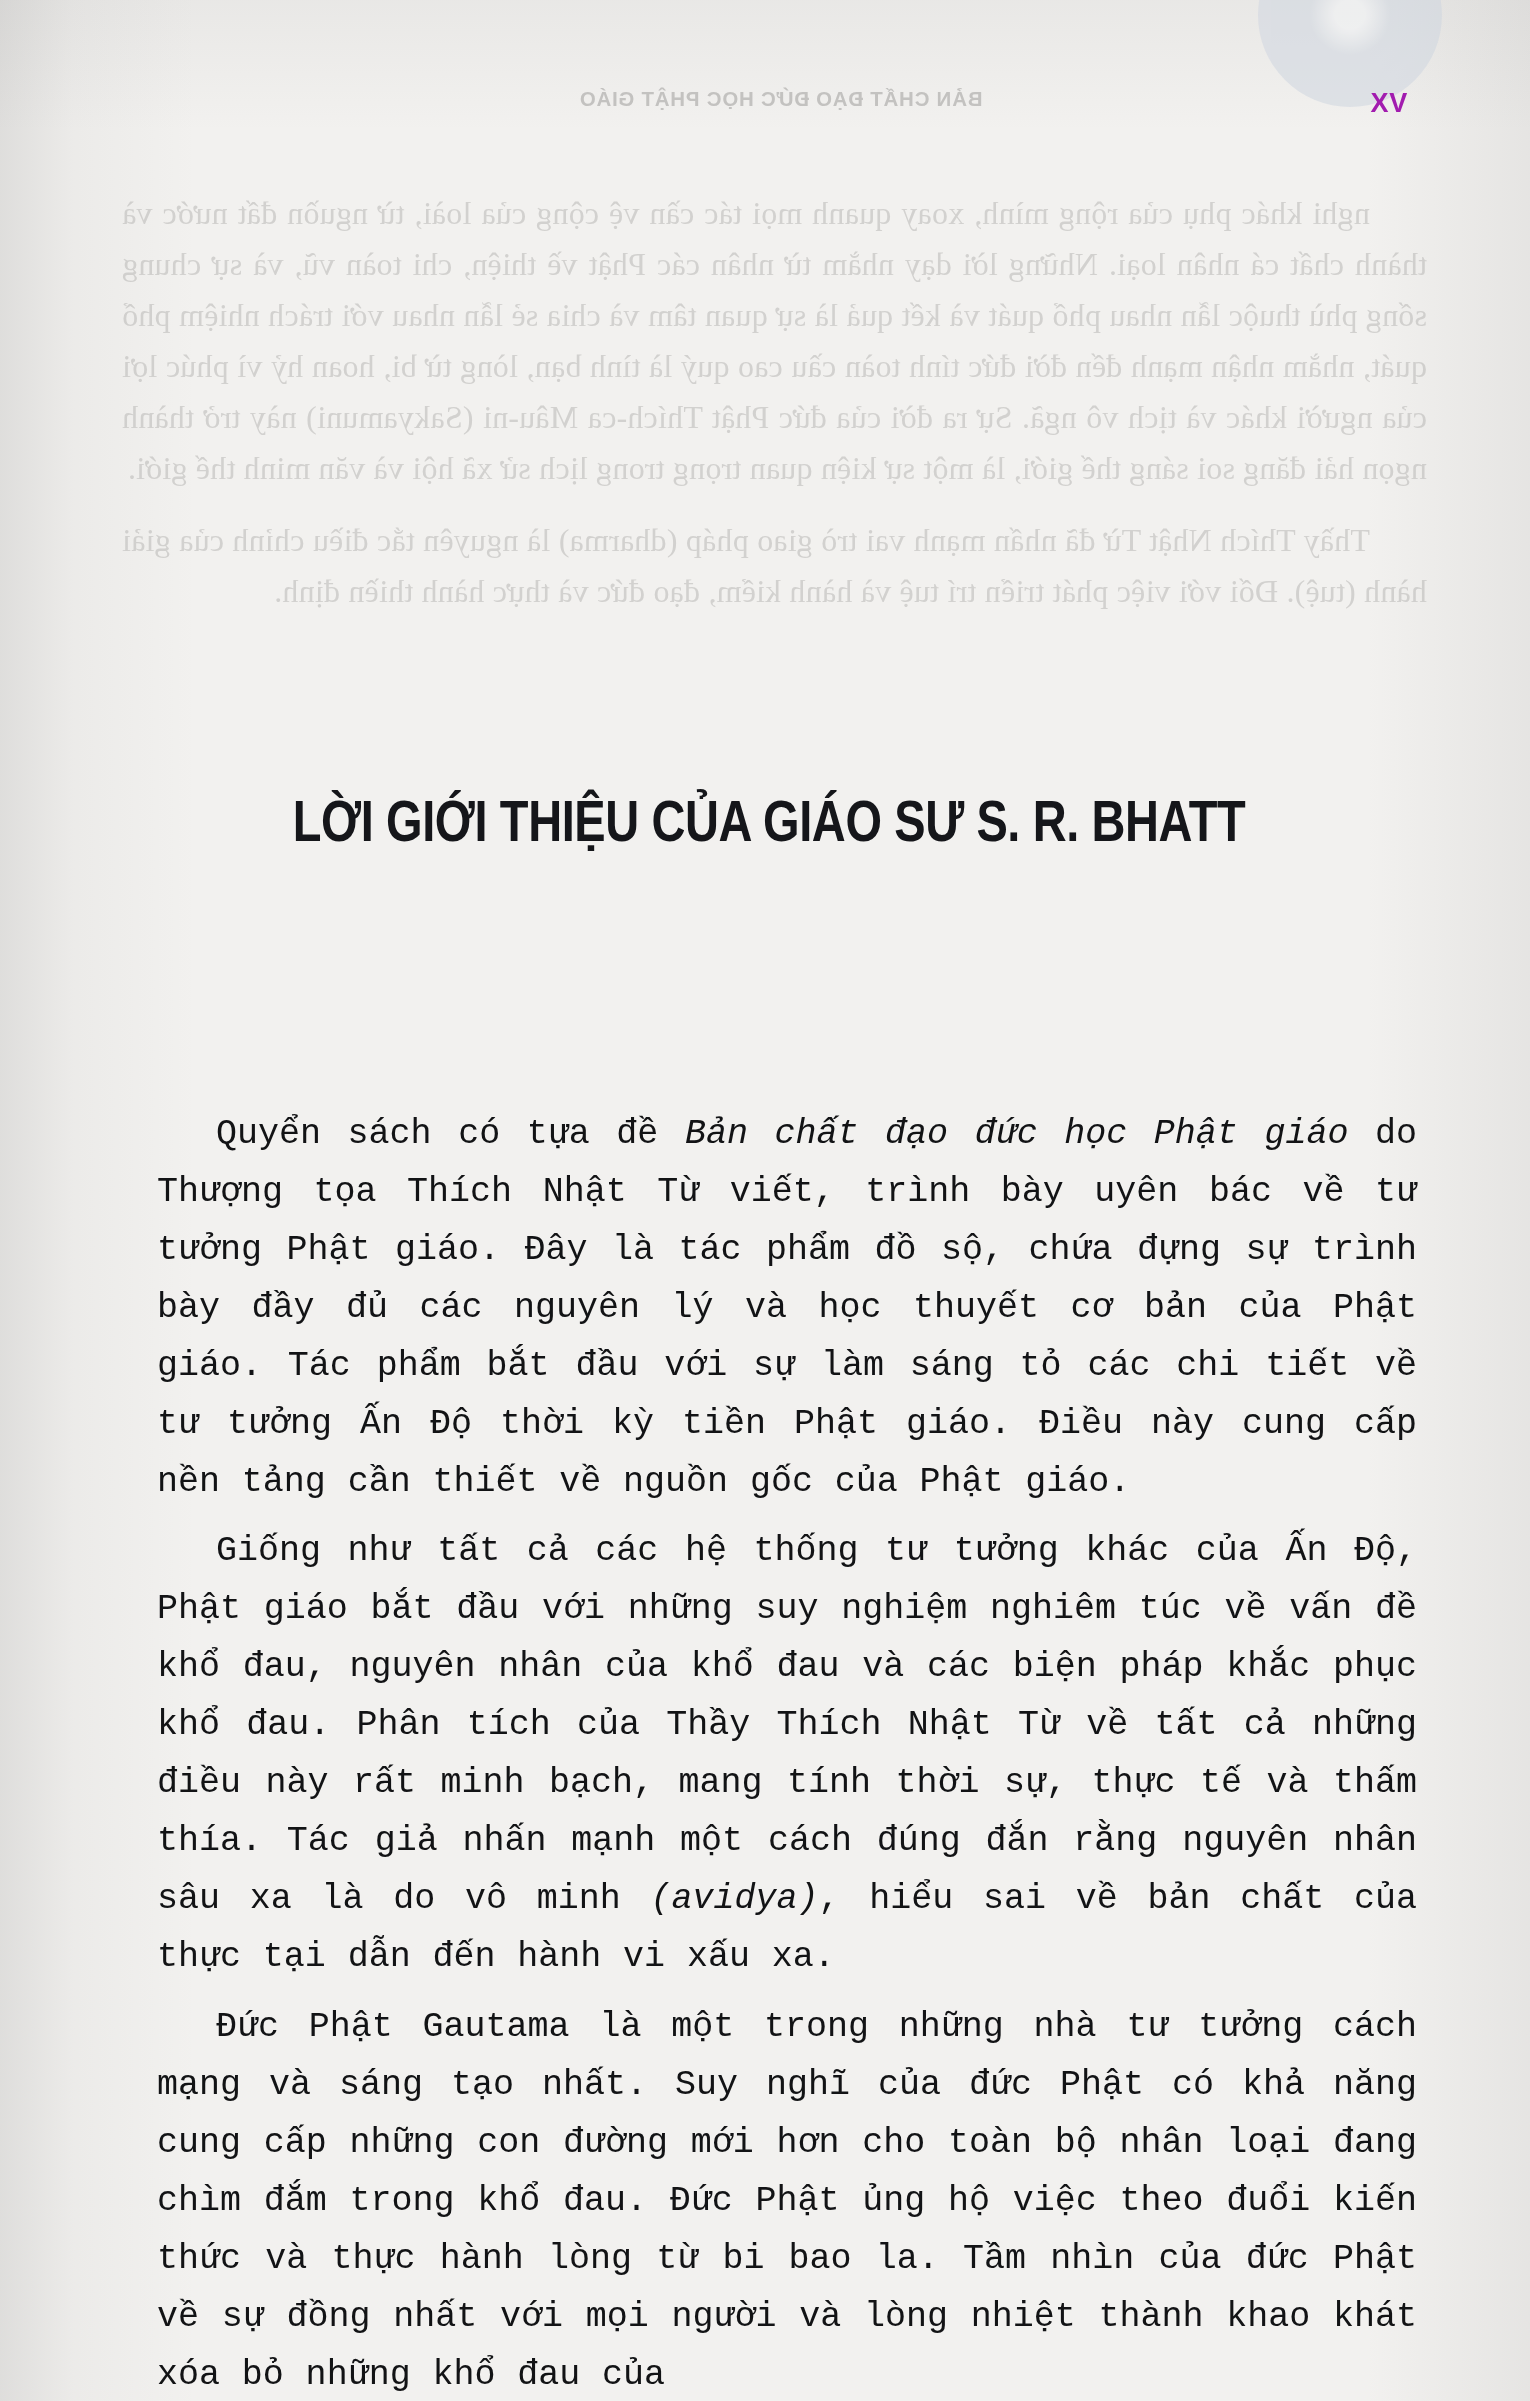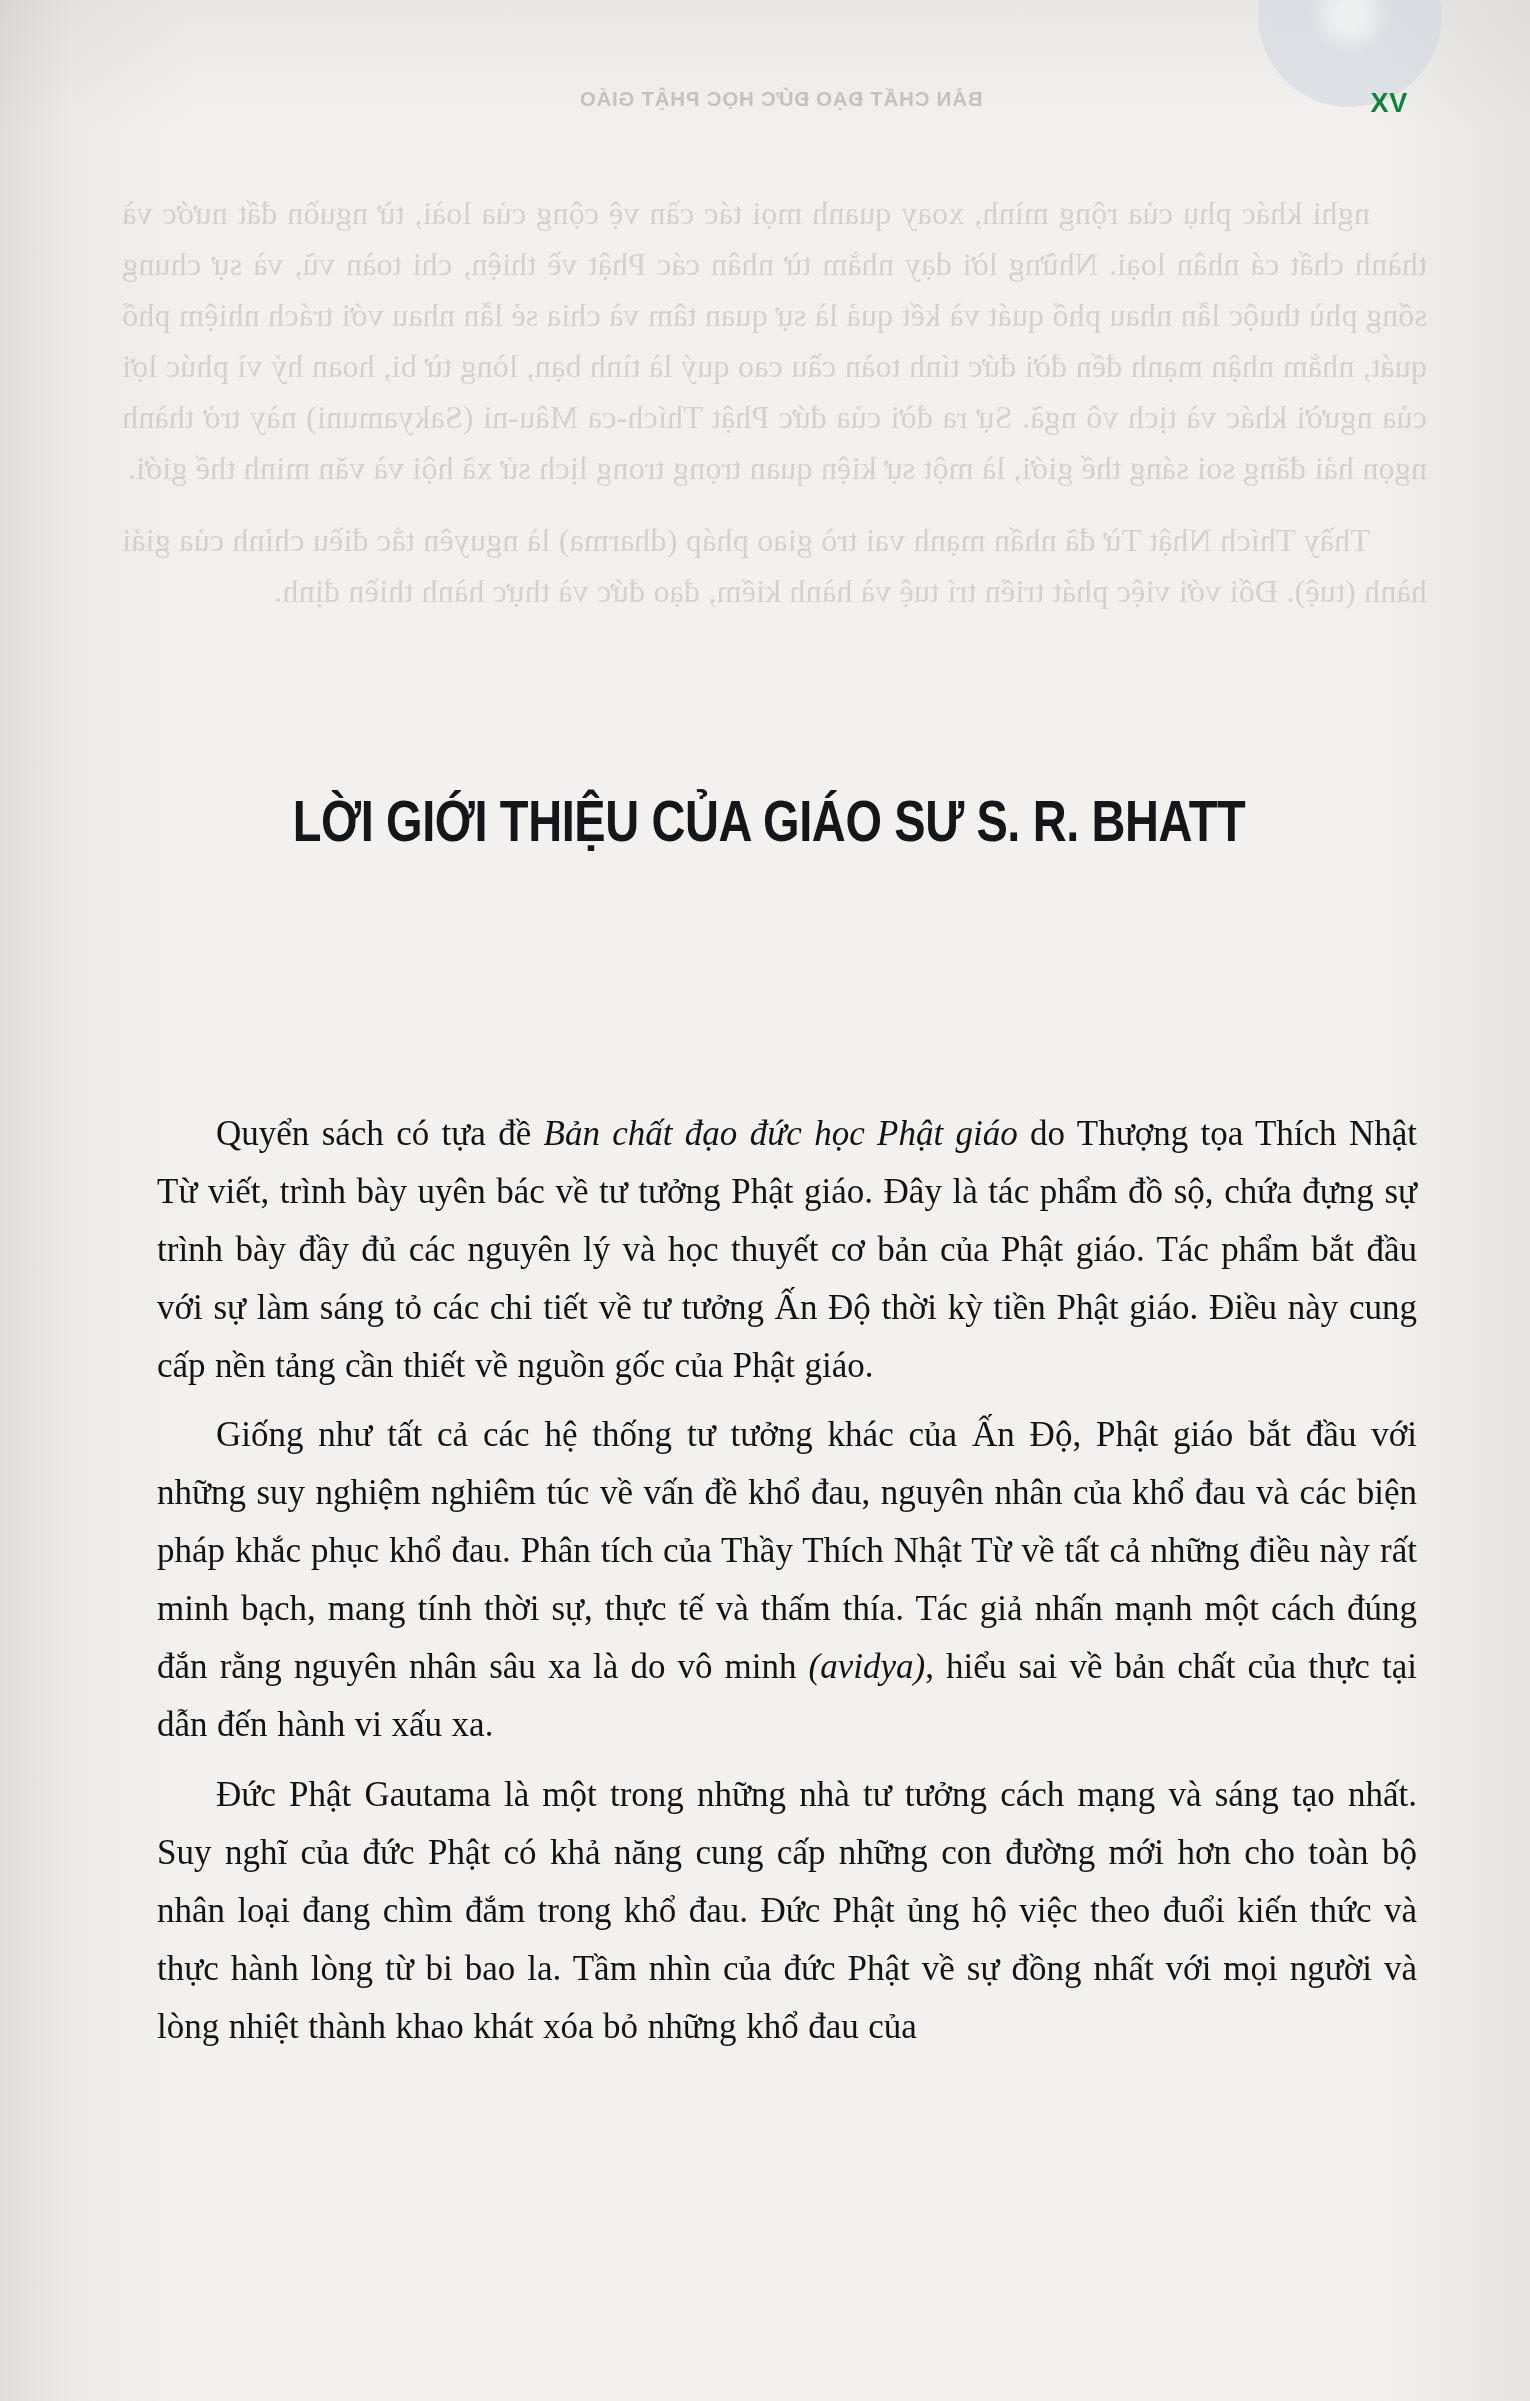--- a/index.html
+++ b/index.html
@@ -97,21 +97,21 @@
     white-space: nowrap;
     user-select: none;
   }
   .page-number {
     position: absolute;
     right: 0;
     top: 0;
     font-family: "Liberation Sans", sans-serif;
     font-weight: bold;
     font-size: 27px;
-    color: #15803d;
+    color: #a21caf;
     letter-spacing: 0.8px;
   }
 
   
   .chapter-title {
     position: absolute;
     left: 122px;
     right: 114px;
     top: 759px;
     text-align: center;
@@ -128,21 +128,21 @@
 
   
   .body-col {
     position: absolute;
     left: 157px;
     width: 1260px;
     top: 1105px;
   }
   .body-col p {
     margin: 0 0 11.4px 0;
-    font-family: Liberation Serif, serif;
+    font-family: Liberation Mono, monospace;
     font-size: 35px;
     line-height: 58px;
     color: #121315;
     text-align: justify;
     text-indent: 59px;
     word-spacing: 0.8px;
   }
   .body-col p i { font-style: italic; }
 </style>
 </head>

